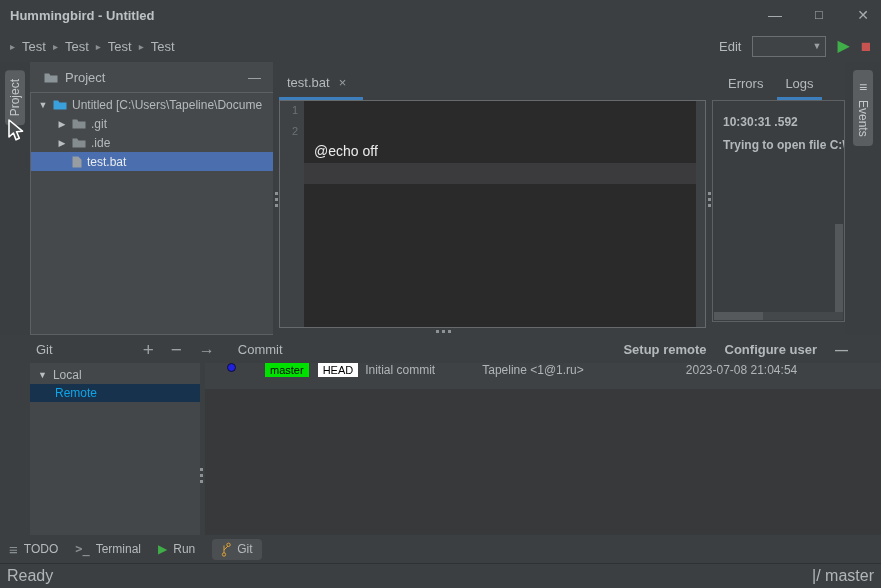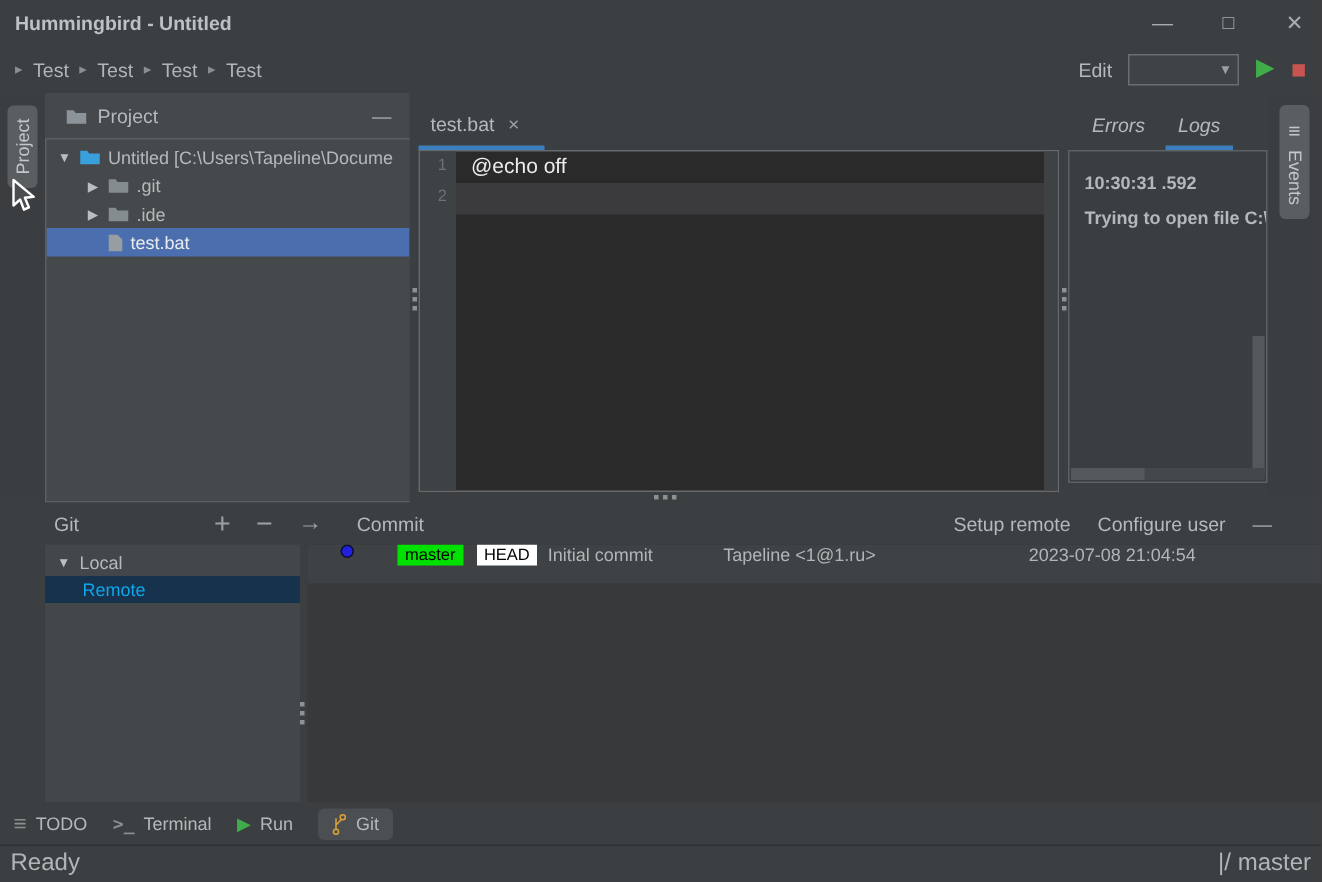--- a/index.html
+++ b/index.html
@@ -58,48 +58,48 @@
   
   .edcol { flex:1; display:flex; flex-direction:column; position:relative; }
   .tabstrip { height:38px; display:flex; align-items:flex-end; }
   .edtab { position:relative; padding:8px 4px 10px 8px; display:flex; gap:9px; align-items:center; }
   .edtab .lbl { font-size:13px; color:#b4babc; }
   .edtab .x { color:#9aa0a2; font-size:13px; }
   .edtab .under { position:absolute; left:0; bottom:0; height:3px; width:84px; background:#3d7ebd; }
   .edbox { flex:1; margin-bottom:7px; border:1px solid #666a6c; display:flex; background:#2a2a2a; }
   .gutter { width:24px; background:#3e4244; padding-top:0; }
   .gut-num { height:21px; font-size:11px; color:#6c7275; text-align:right; padding:3px 6px 0 0; }
-  .code { flex:1; font-family:"DejaVu Sans Mono", monospace; }
+  .code { flex:1; font-family:"DejaVu Sans Mono", monospace;margin-top:41px; }
   .cline { height:21px; color:#ececec; font-size:14px; padding:1px 0 0 10px;
     font-family:"Liberation Sans", sans-serif; }
   .cline.cur { background:#3b3b3d; }
   .scrollstrip { width:9px; background:#3e4244; }
   
   .logcol { width:133px; display:flex; flex-direction:column; }
   .logtabs { height:38px; display:flex; align-items:flex-end; padding-left:10px; gap:10px; }
-  .ltab { padding:8px 6px 9px; font-size:13px; color:#b4babc; position:relative;font-style:italic; }
+  .ltab { padding:8px 6px 9px; font-size:13px; color:#b4babc; position:relative; }
   .ltab.active::after { content:""; position:absolute; left:-2px; right:-2px; bottom:0;
     height:3px; background:#3d7ebd; }
   .logbox { flex:1; margin-bottom:13px; border:1px solid #5d6163; background:#3b3e40;
     position:relative; padding:14px 10px 10px; overflow:hidden; }
   .logentry { margin-bottom:23px; font-size:12px; font-weight:bold; color:#b3b9bb; white-space:nowrap; }
   .logentry .t { margin-bottom:9px; }
   .sb-v { position:absolute; right:1px; top:56%; width:8px; height:42%; background:#54585a; }
   .sb-h-track { position:absolute; left:1px; right:1px; bottom:1px; height:8px; background:#45484a; }
   .sb-h { width:38%; height:8px; background:#55595b; }
   
   .gitpanel { position:absolute; top:335px; left:0; width:881px; height:200px;
     background:#3c3f41; padding-left:30px; display:flex; flex-direction:column; }
   .git-head { height:28px; display:flex; align-items:center; padding-right:33px; }
   .git-title { font-size:13px; color:#b4babc; margin-left:6px; }
   .git-tools { display:flex; align-items:center; gap:17px; margin-left:90px; color:#9aa0a3; }
   .git-tools .big { font-size:19px; line-height:1; }
   .git-tools .arrow { font-size:16px; }
   .commit-lbl { margin-left:6px; color:#b4babc; }
-  .git-right { margin-left:auto; display:flex; align-items:center; gap:18px; color:#b4babc; }
+  .git-right { margin-left:auto; display:flex; align-items:center; gap:18px; color:#b4babc;font-weight:bold; }
   .git-body { flex:1; display:flex; overflow:hidden; }
   .gtree { width:170px; background:#44474a; padding-top:3px; }
   .gtrow { height:18px; display:flex; align-items:center; gap:6px; font-size:12px; color:#b4babc; }
   .gtrow.sel { background:#16324d; color:#0ea5e9; }
   .gsplit { width:5px; position:relative; }
   .gsplit .dots-v { margin-top:105px; }
   .clist { flex:1; background:#37393b; }
   .crow { height:26px; background:#3f4244; display:flex; align-items:flex-start; font-size:12px;
     color:#b0b5b7; white-space:nowrap; }
   .cdot { width:9px; height:9px; border-radius:50%; background:#2121dd; border:1px solid #0d0d30;

